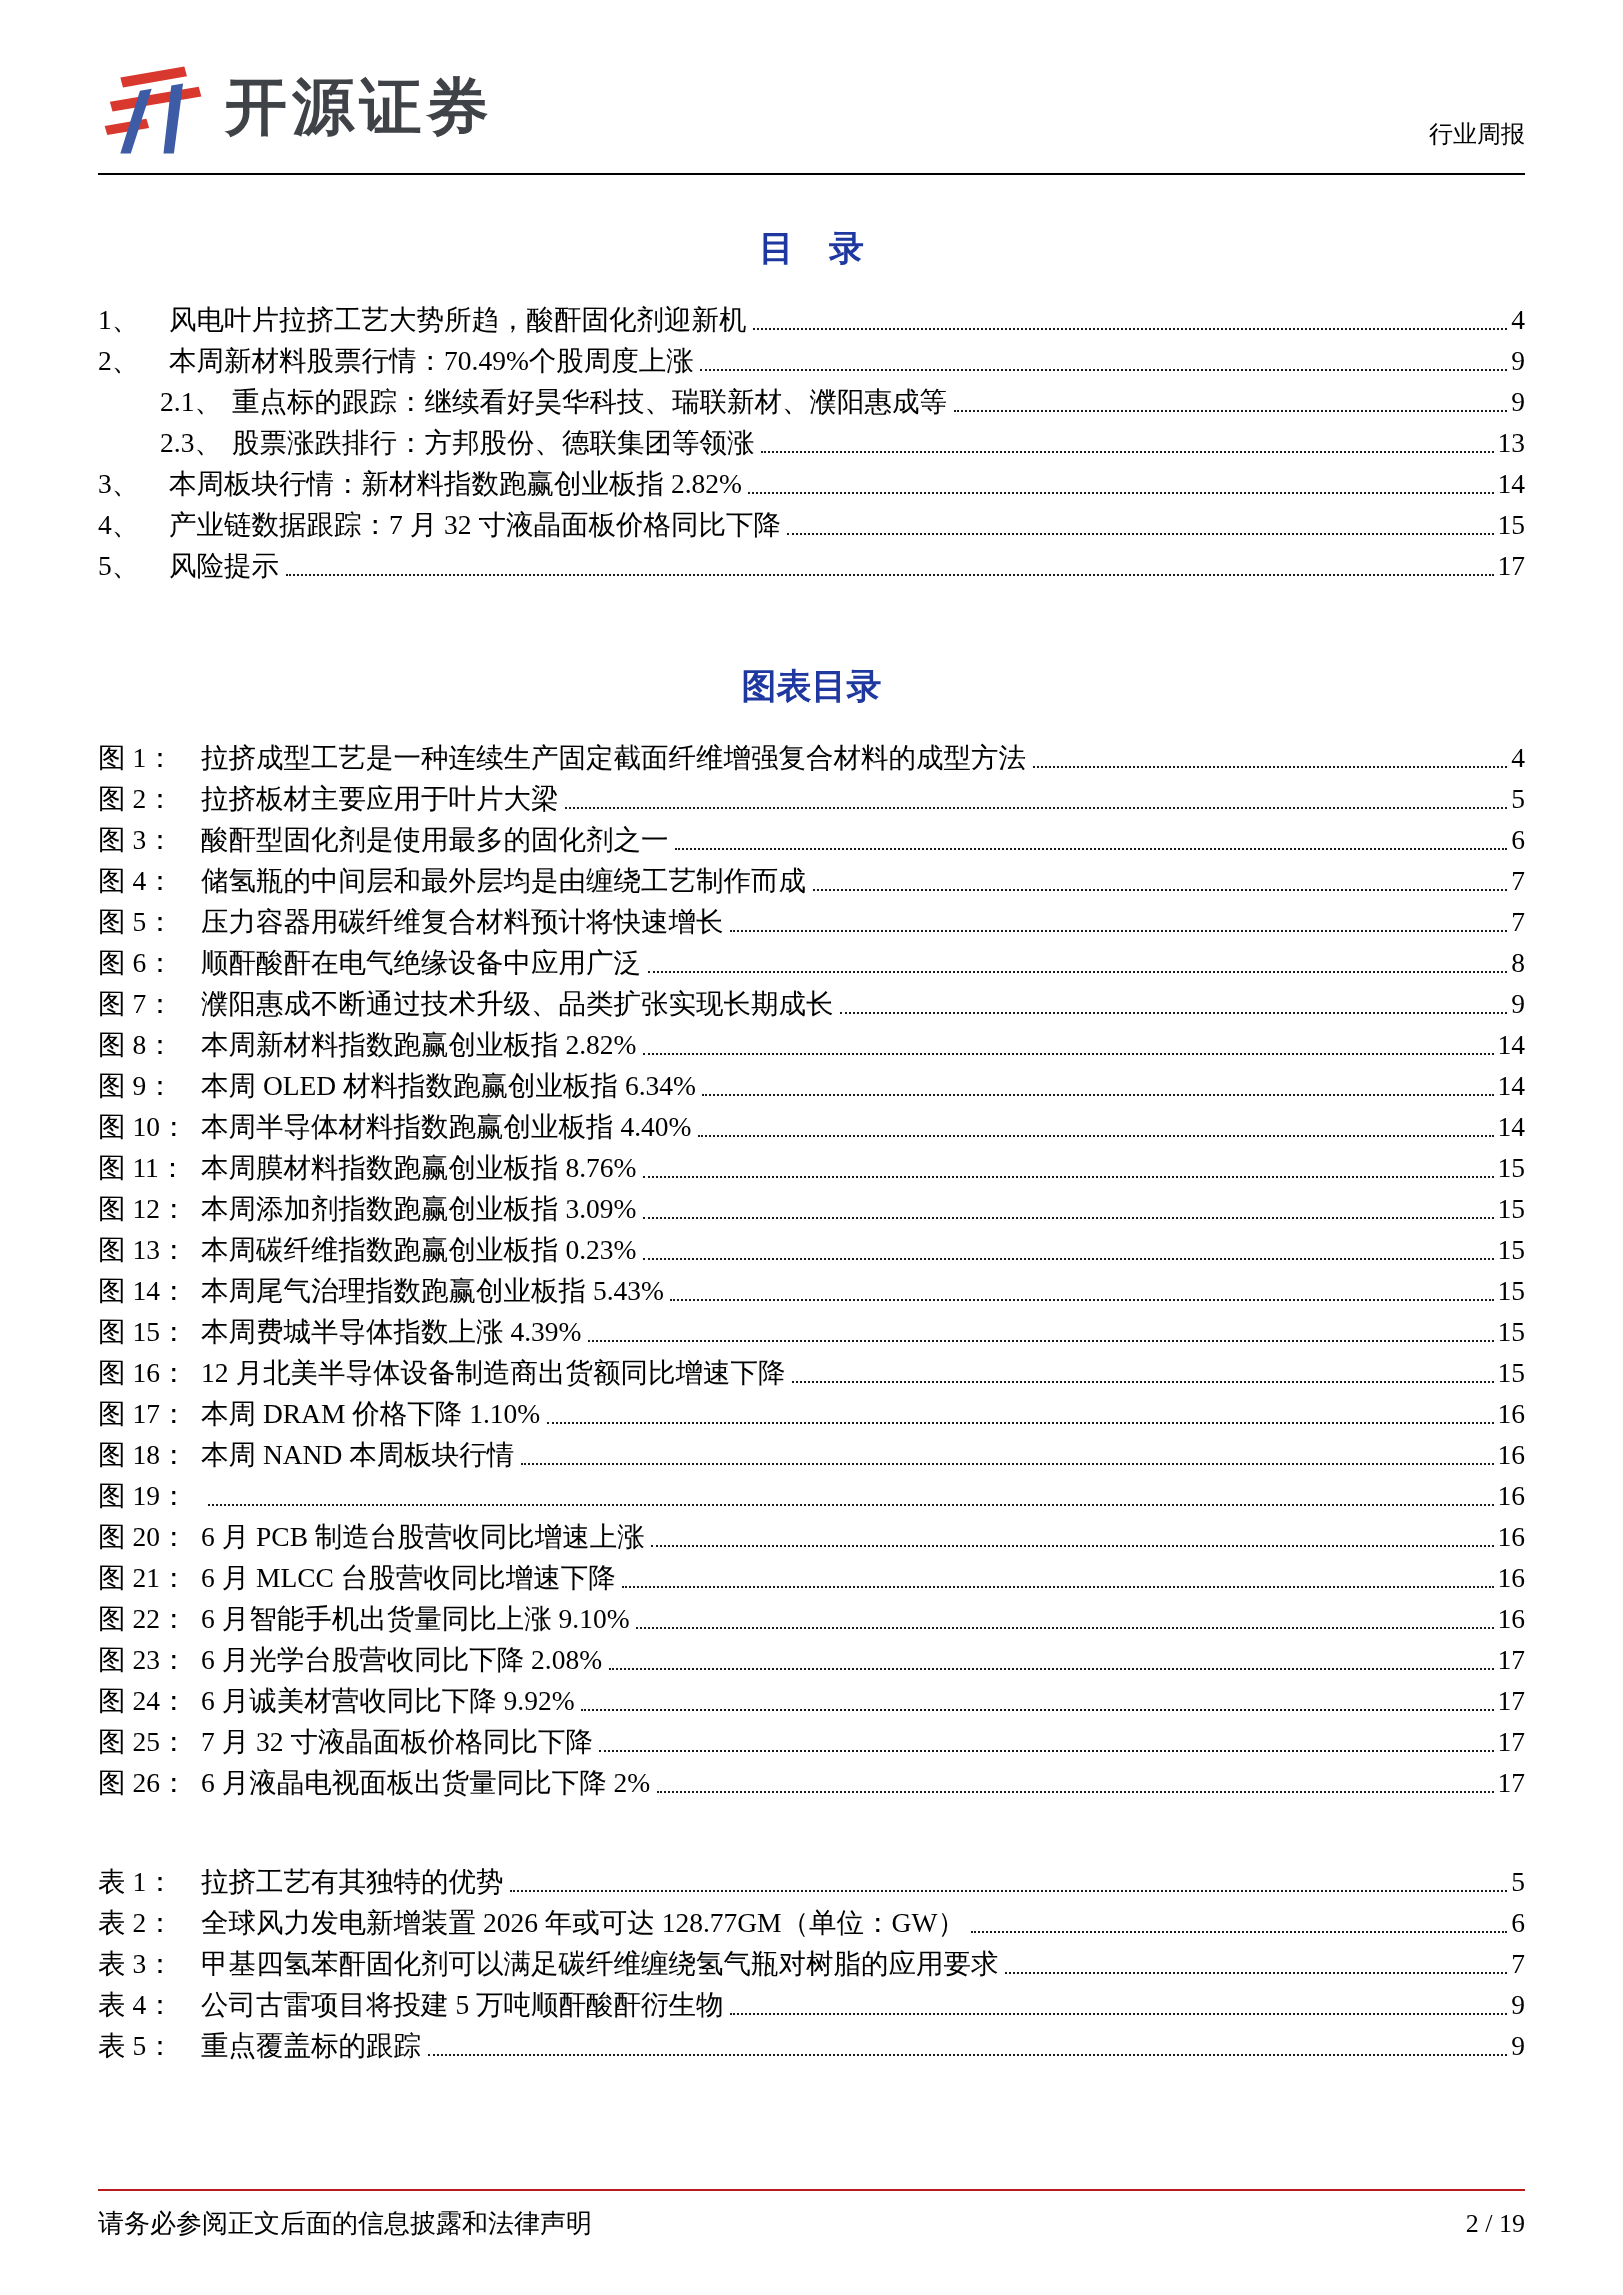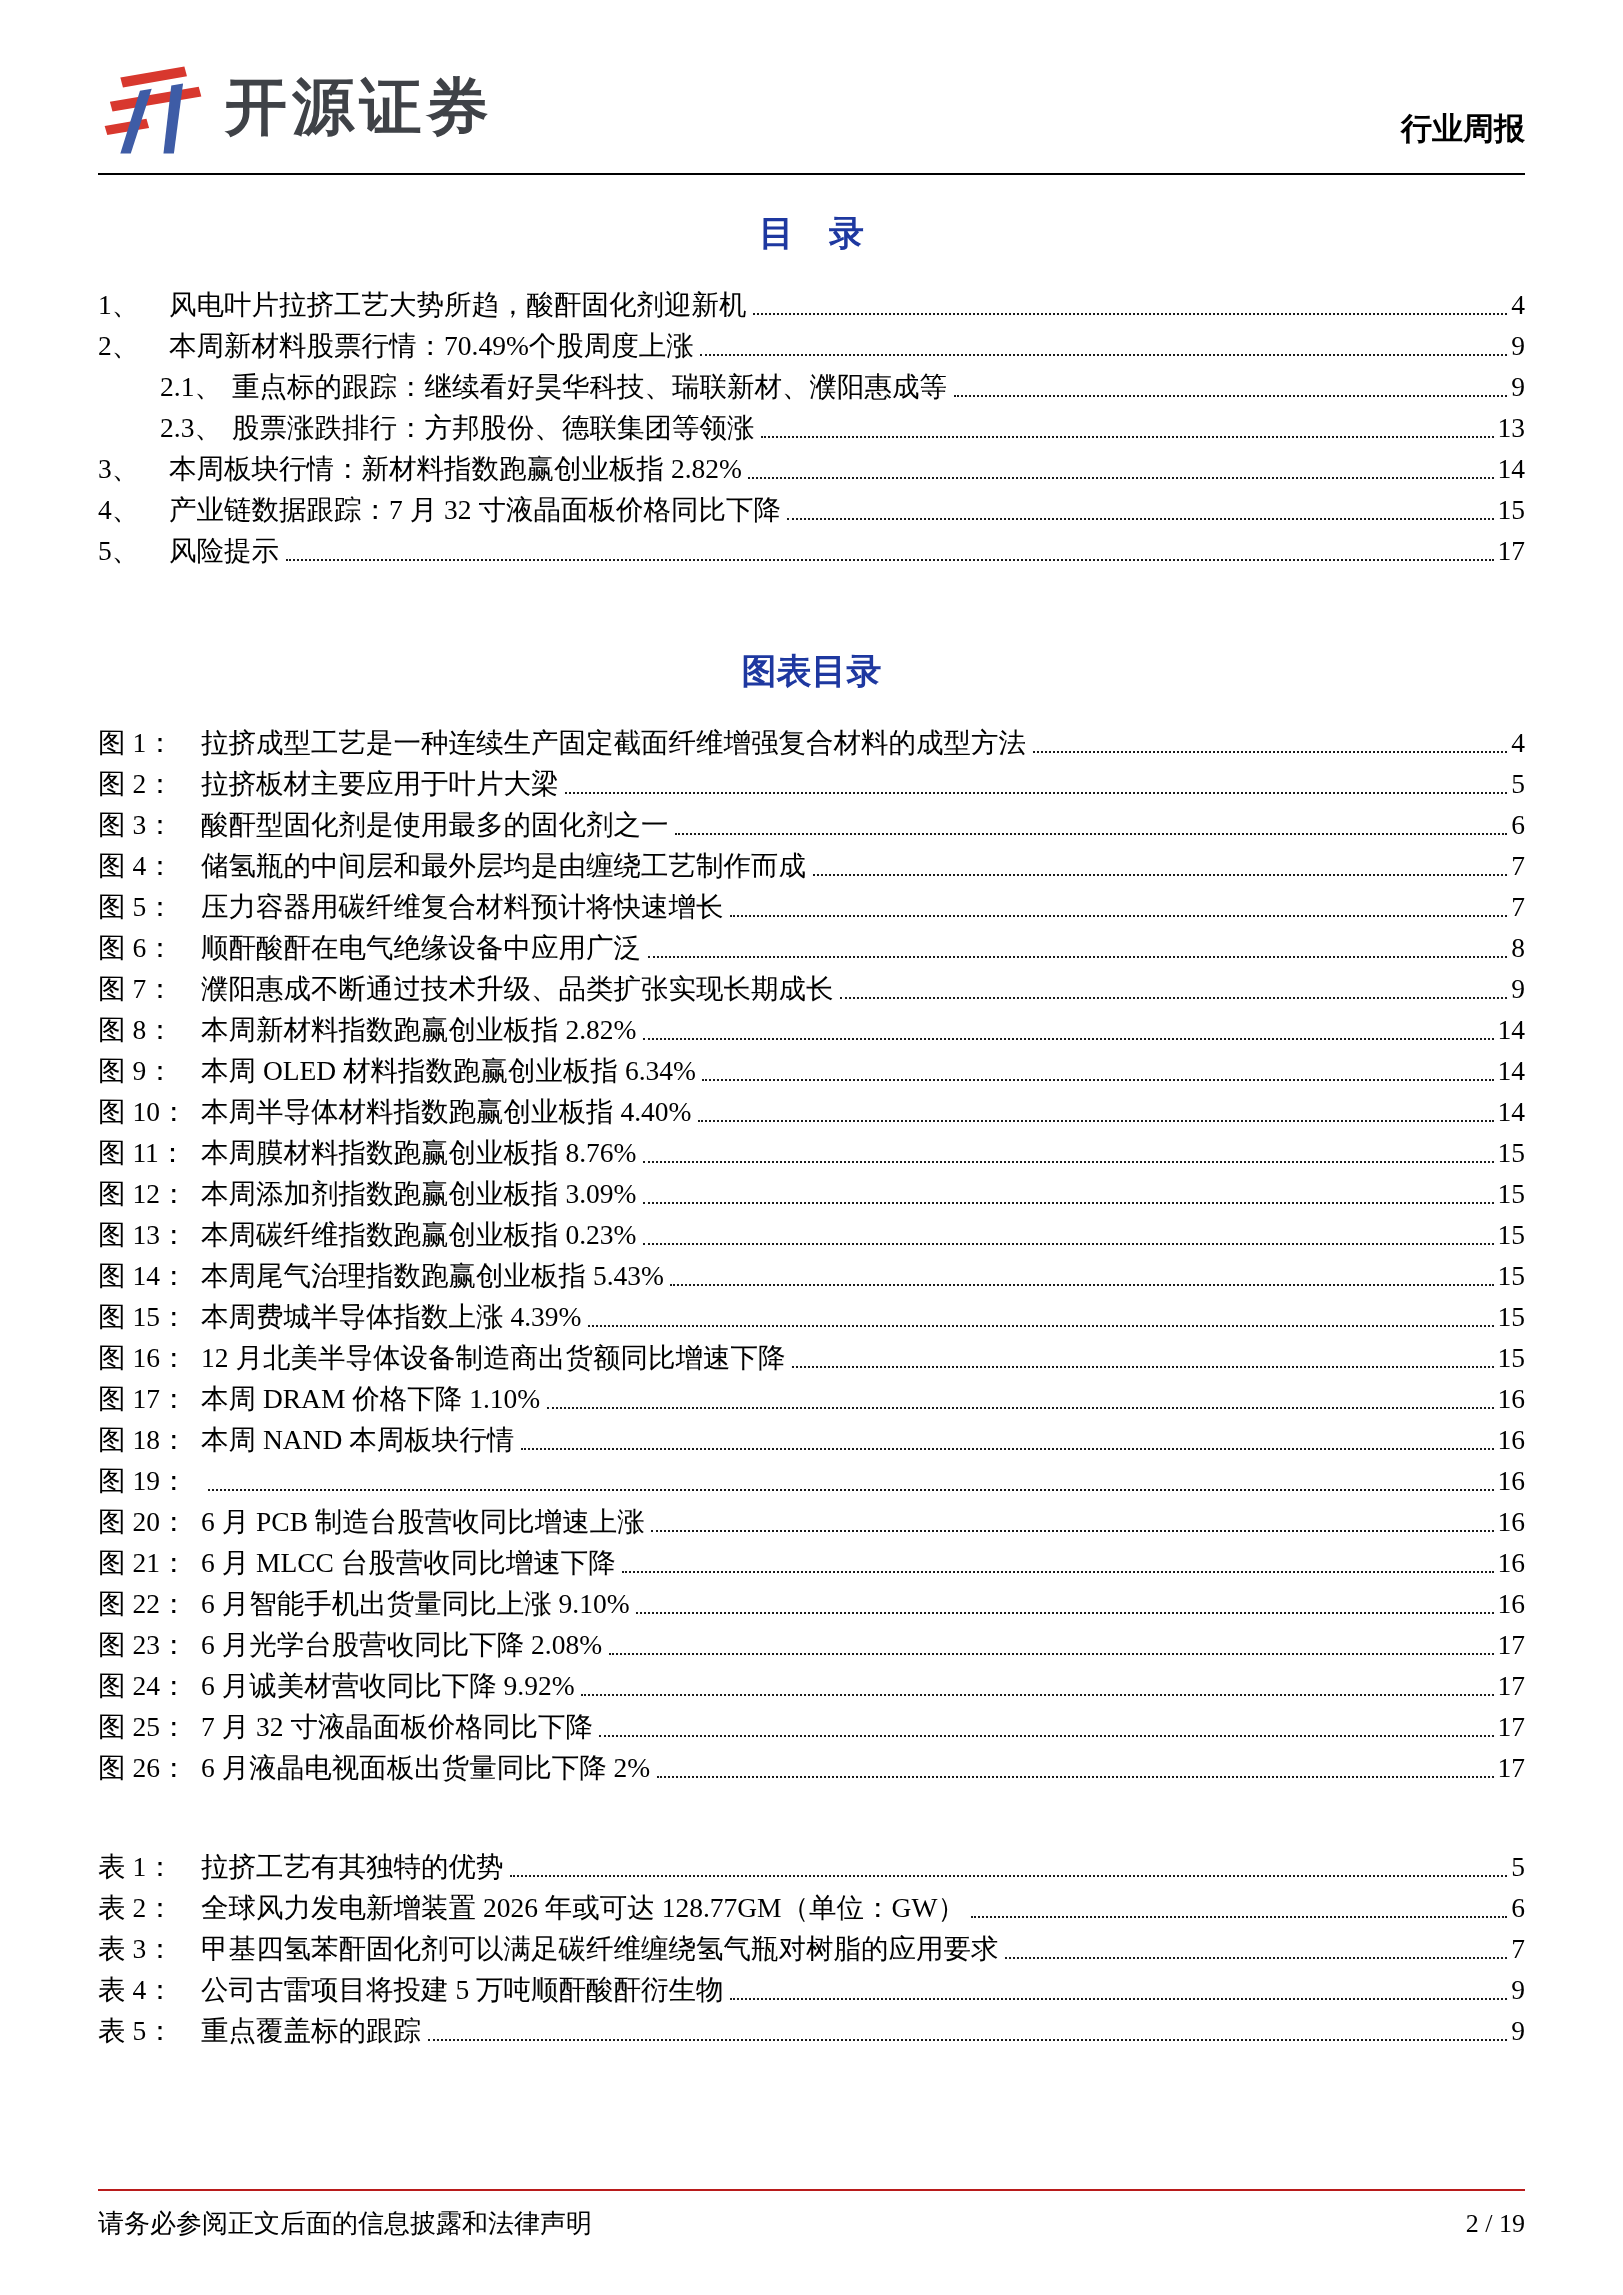--- a/index.html
+++ b/index.html
@@ -17,28 +17,28 @@
     padding-top:58px; padding-bottom:17px;
     border-bottom:2.6px solid #000;
   }
   .brand { display:flex; align-items:center; gap:17px; }
   .logo-mark { width:110px; height:98px; display:inline-block; }
   .brand-name {
     font-family:"Liberation Sans","DejaVu Sans",sans-serif;
     font-weight:bold; font-size:62px; letter-spacing:5.2px;
     color:var(--brand_text,#3F4247);
   }
-  .report-type { font-size:31px; font-weight:bold; padding-bottom:6.5px; }
+  .report-type { font-size:24px; font-weight:normal; padding-bottom:6.5px; }
 
   
   .sec-title {
     text-align:center; font-size:35px; font-weight:bold;
     color:var(--accent_blue,#1E38A0); line-height:48px;
   }
-  .toc-title { margin-top:35px; }
+  .toc-title { margin-top:50px; }
   .fig-title { margin-top:77px; }
 
   
   .toc-list { margin-top:26px; }
   .toc-list.tables { margin-top:58px; }
   .toc-row { display:flex; align-items:flex-end; font-size:27.5px; line-height:41px; }
   .toc-row .num { flex:none; min-width:71px; white-space:nowrap; }
   .toc-row .txt { flex:none; white-space:nowrap; }
   .toc-row .leader {
     flex:1 1 auto; min-width:19.6px; height:0;

